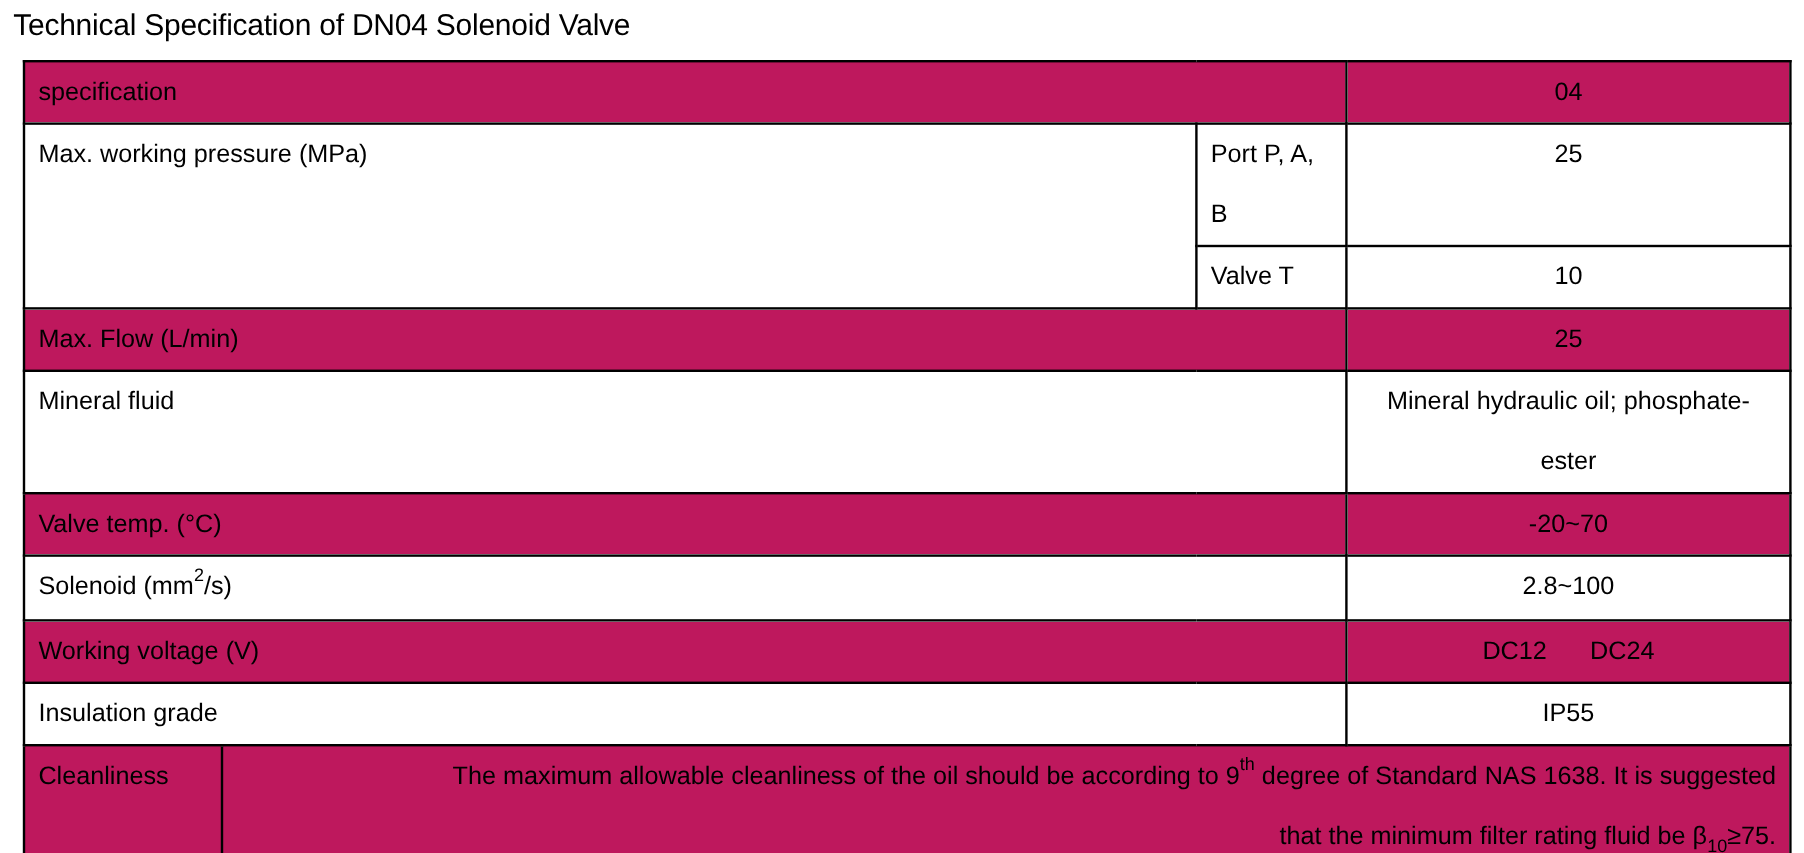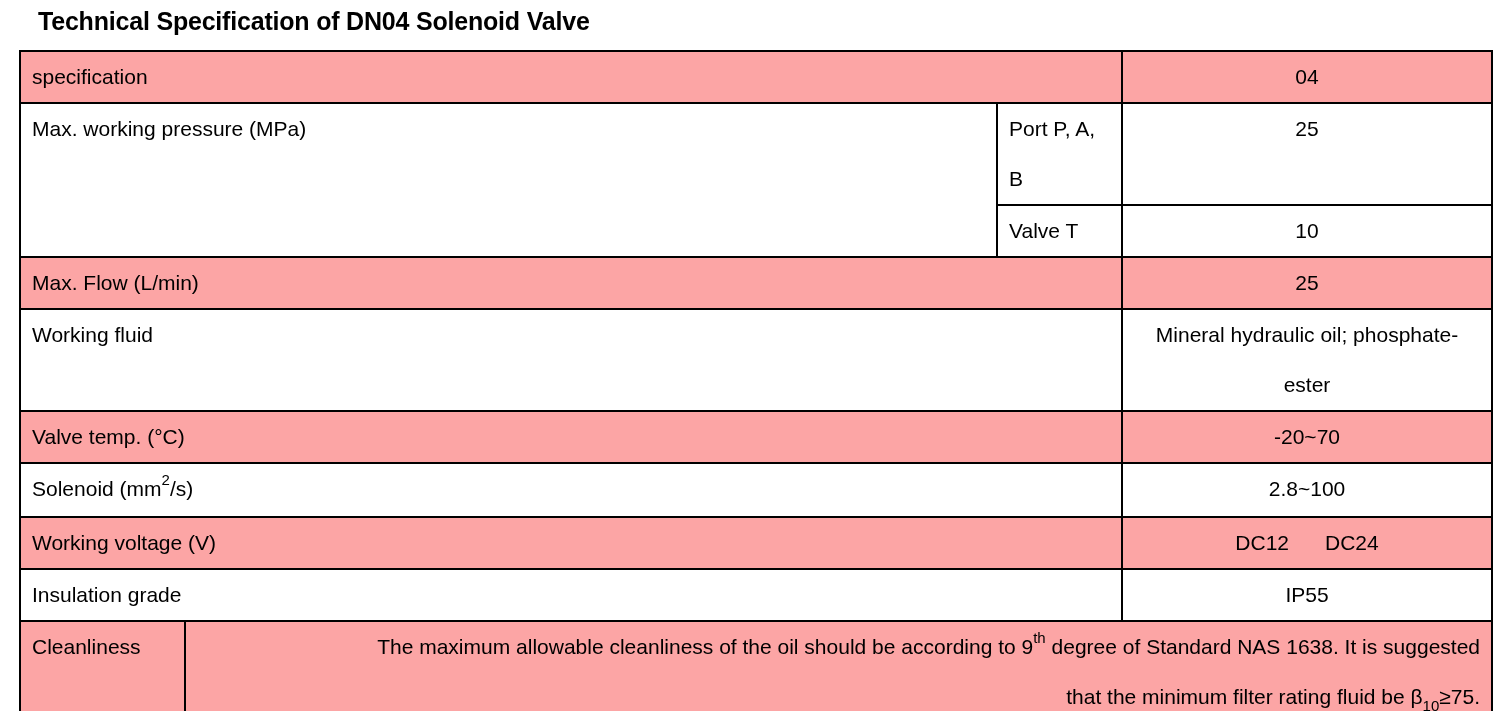--- a/index.html
+++ b/index.html
@@ -7,45 +7,45 @@
     padding: 0;
     background: #ffffff;
     width: 1503px;
     height: 711px;
     font-family: "Liberation Sans", sans-serif;
     color: #000000;
     overflow: hidden;
   }
   .page-title {
     font-size: 25px;
-    font-weight: bold;
+    font-weight: normal;
     letter-spacing: -0.2px;
     margin: 0;
     position: absolute;
-    left: 38px;
+    left: 11px;
     top: 7px;
     white-space: nowrap;
   }
   table.spec-table {
     position: absolute;
     left: 19px;
     top: 50px;
     width: 1472px;
     border-collapse: collapse;
     table-layout: fixed;
   }
   table.spec-table td {
     border: 2px solid #000000;
     vertical-align: top;
     font-size: 21px;
     line-height: 50px;
     padding: 0 11px;
     overflow: hidden;
   }
-  td.shaded { background: #fca5a5; }
+  td.shaded { background: #be185d; }
   td.val {
     text-align: center;
     padding: 0 8px;
   }
   td.prewrap { white-space: pre-line; }
   td.clean-text {
     text-align: center;
     padding: 0 10px;
   }
   .cl-line { text-align: right; }
@@ -87,21 +87,21 @@
     </tr>
     <tr style="height:50px">
       <td>Valve T</td>
       <td class="val">10</td>
     </tr>
     <tr style="height:50px">
       <td class="shaded" colspan="3">Max. Flow (L/min)</td>
       <td class="shaded val">25</td>
     </tr>
     <tr style="height:101px">
-      <td colspan="3">Working fluid</td>
+      <td colspan="3">Mineral fluid</td>
       <td class="val prewrap">Mineral hydraulic oil; phosphate-
 ester</td>
     </tr>
     <tr style="height:50px">
       <td class="shaded" colspan="3">Valve temp. (°C)</td>
       <td class="shaded val">-20~70</td>
     </tr>
     <tr style="height:54px">
       <td colspan="3"><span>Solenoid (mm</span><span class="sup">2</span><span>/s)</span></td>
       <td class="val">2.8~100</td>

